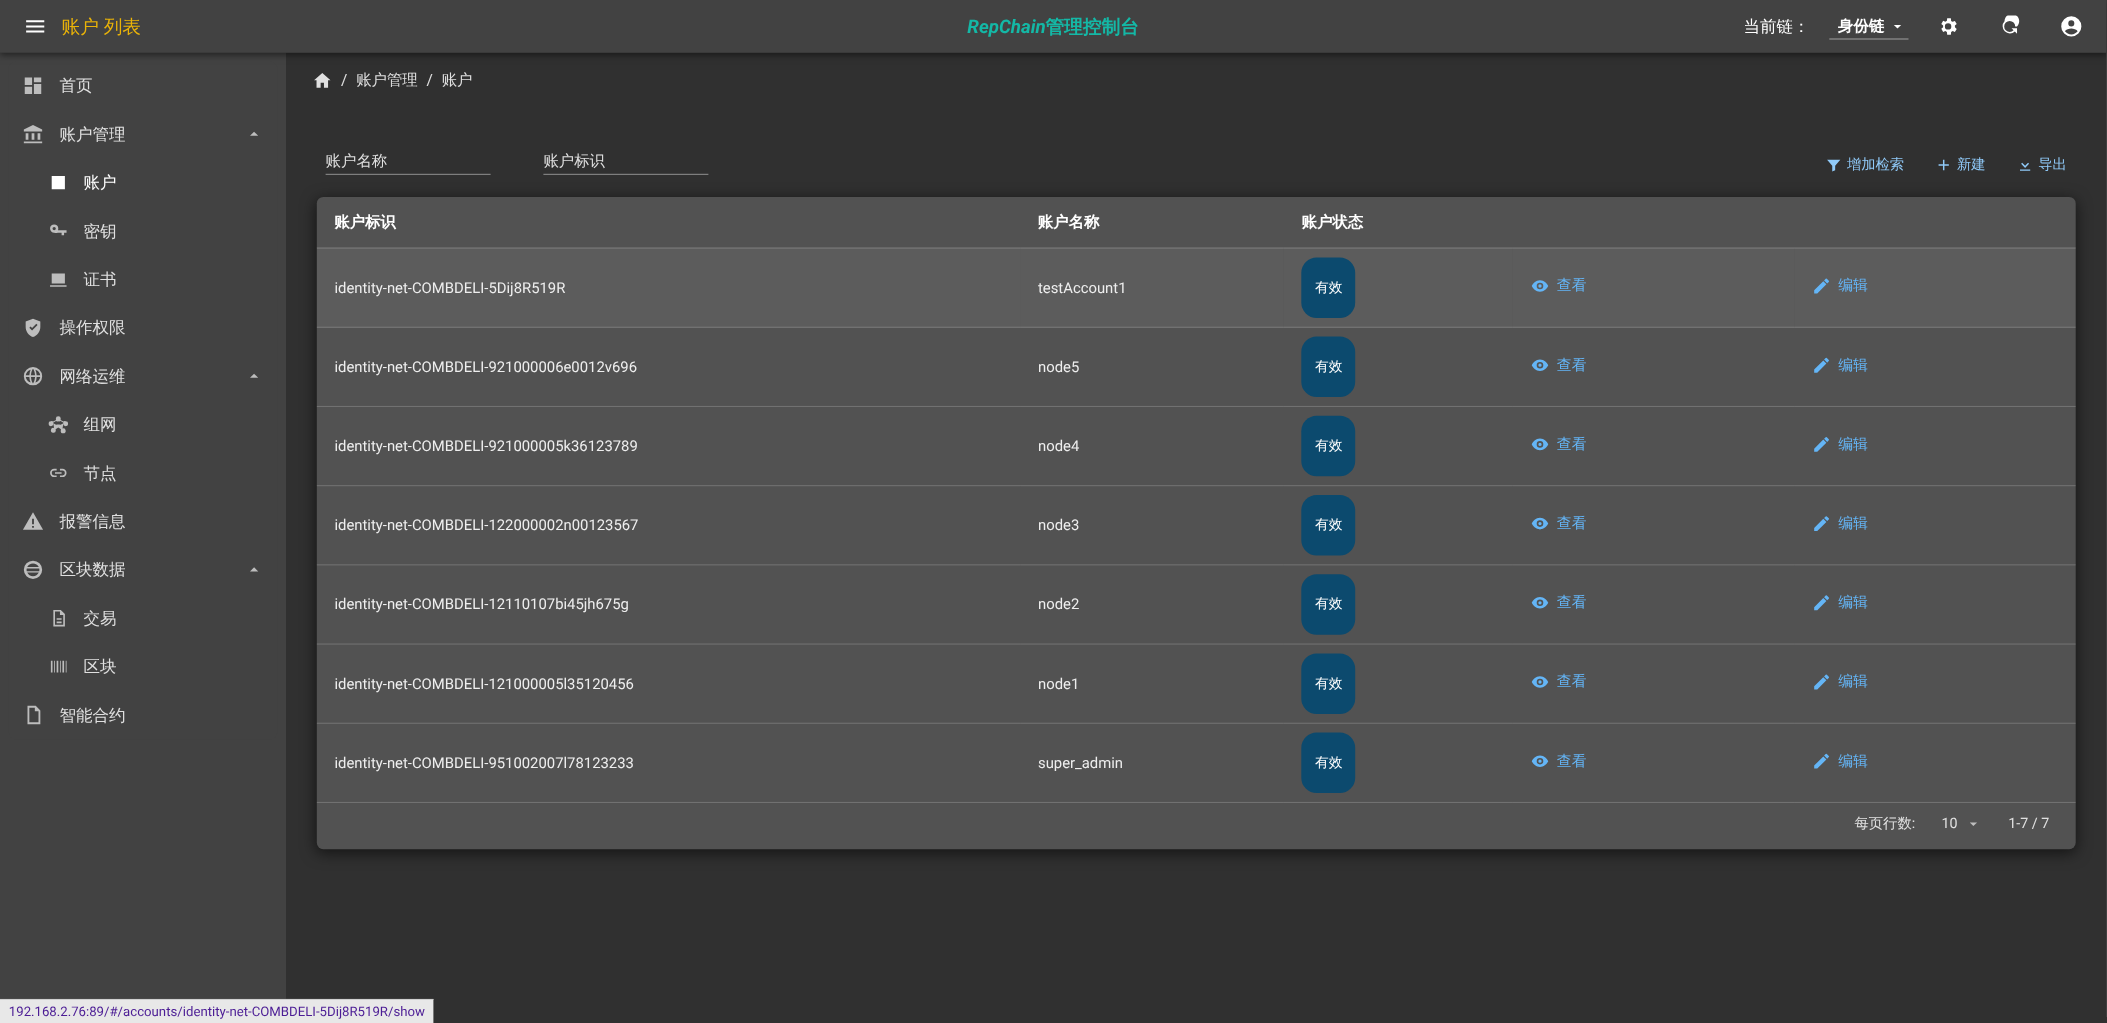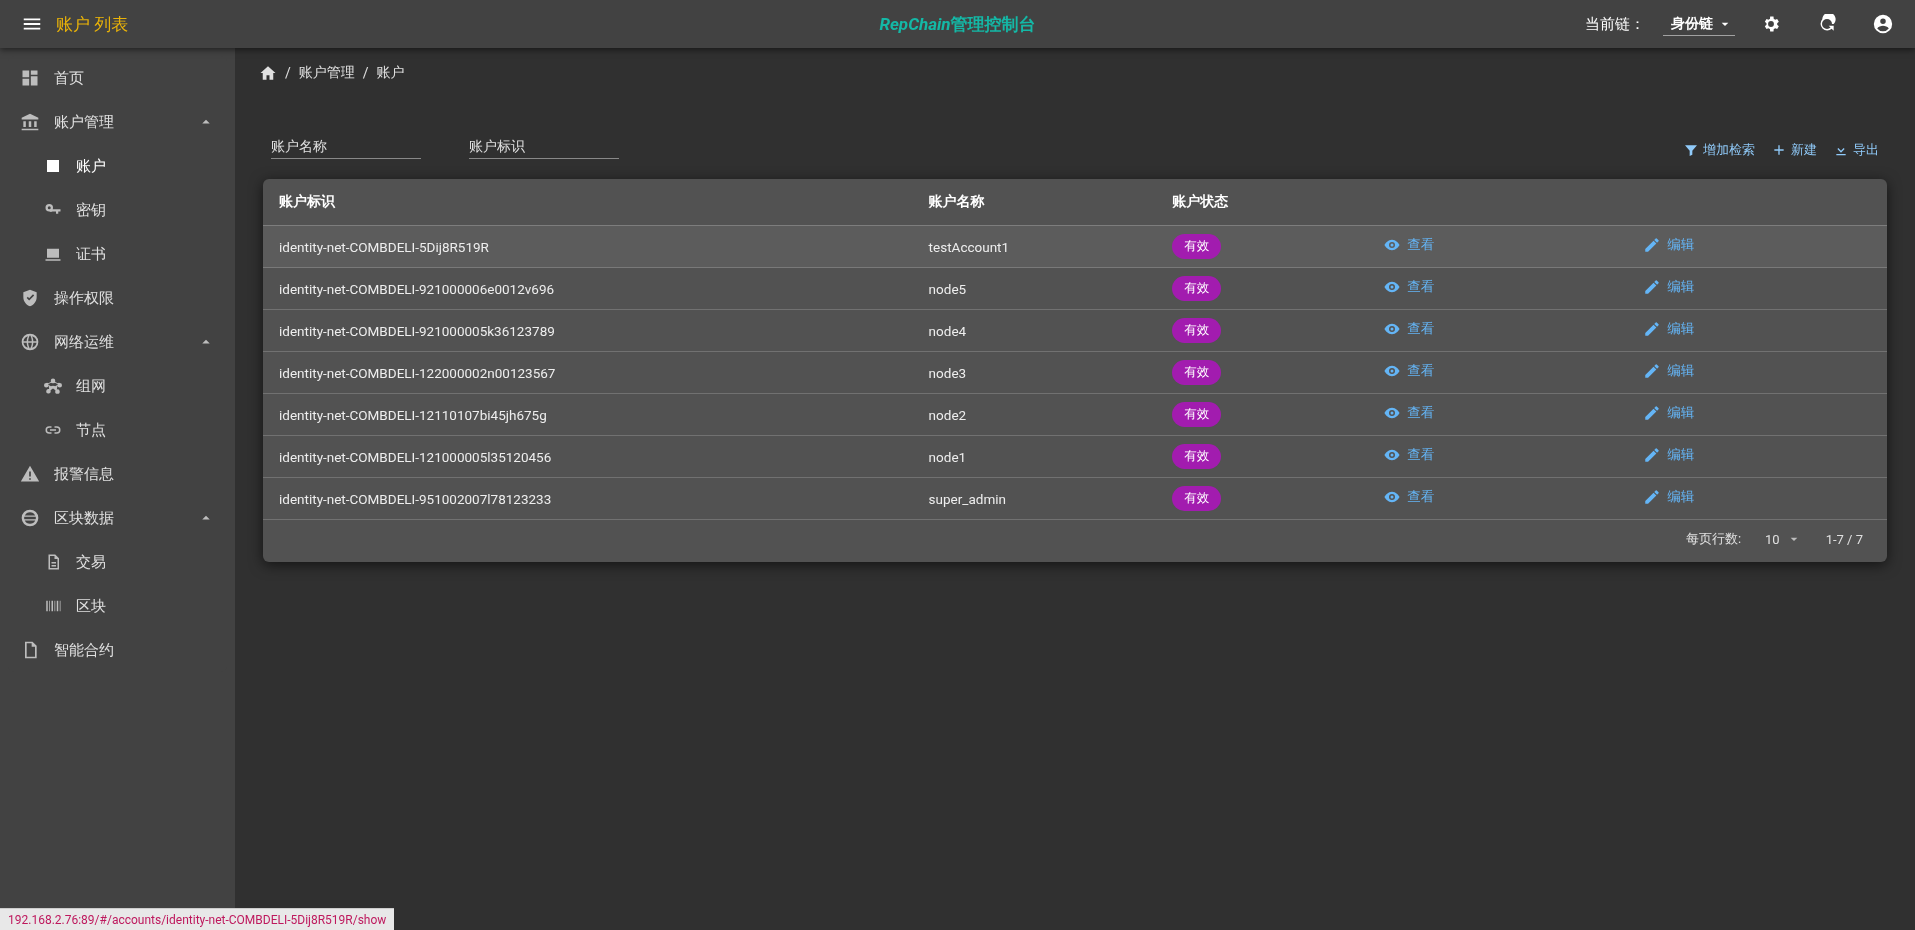--- a/index.html
+++ b/index.html
@@ -70,21 +70,21 @@
   }
 
   
   .layout {
     display: flex;
     height: calc(100% - 48px - 22px);
   }
 
   
   .sidebar {
-    width: 235px;
+    width: 260px;
     background: #424242;
     padding: 8px;
     overflow-y: auto;
   }
   .side-card {
     background: #424242;
     border-radius: 6px;
   }
   .nav-item {
     display: flex;
@@ -149,21 +149,21 @@
     color: #fff;
     padding: 6px 0 4px 0;
     font-size: 14px;
     outline: none;
   }
   .text-field input::placeholder { color: #e0e0e0; }
 
   .toolbar-actions {
     margin-left: auto;
     display: flex;
-    gap: 16px;
+    gap: 28px;
     align-items: center;
   }
   .action-link {
     display: flex;
     align-items: center;
     gap: 4px;
     color: #90caf9;
     cursor: pointer;
     font-size: 13px;
   }
@@ -195,24 +195,24 @@
     font-size: 13.5px;
     vertical-align: middle;
     height: 34px;
   }
   tbody tr.hover-row td { background: rgba(255,255,255,0.06); }
 
   .status-chip {
     display: inline-flex;
     align-items: center;
     justify-content: center;
-    background: #a21caf;
+    background: #0c4a6e;
     color: #fff;
     border-radius: 14px;
-    padding: 4px 12px;
+    padding: 19px 12px;
     font-size: 12.5px;
     min-width: 44px;
   }
 
   .row-action {
     display: inline-flex;
     align-items: center;
     gap: 6px;
     color: #64b5f6;
     cursor: pointer;
@@ -236,21 +236,21 @@
     cursor: pointer;
   }
 
   
   .statusbar {
     position: fixed;
     bottom: 0;
     left: 0;
     height: 22px;
     background: #e8e8e8;
-    color: #be185d;
+    color: #4c1d95;
     font-size: 12px;
     padding: 2px 8px;
     display: flex;
     align-items: center;
     border-top: 1px solid #ccc;
   }
 
   
   .i16 { width: 16px; height: 16px; }
   .i18 { width: 18px; height: 18px; }

